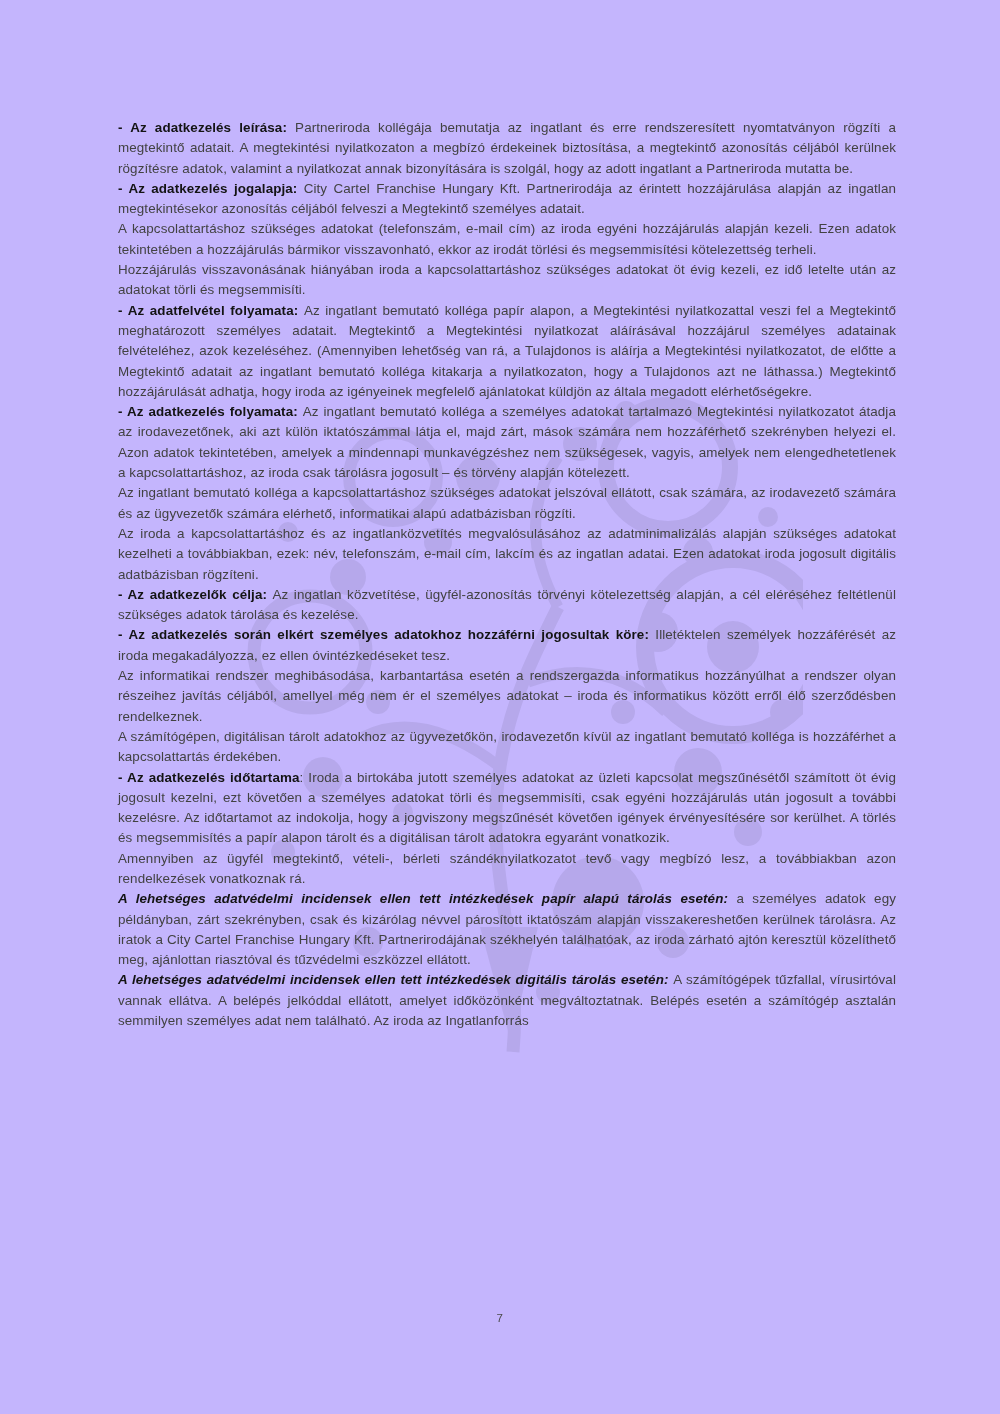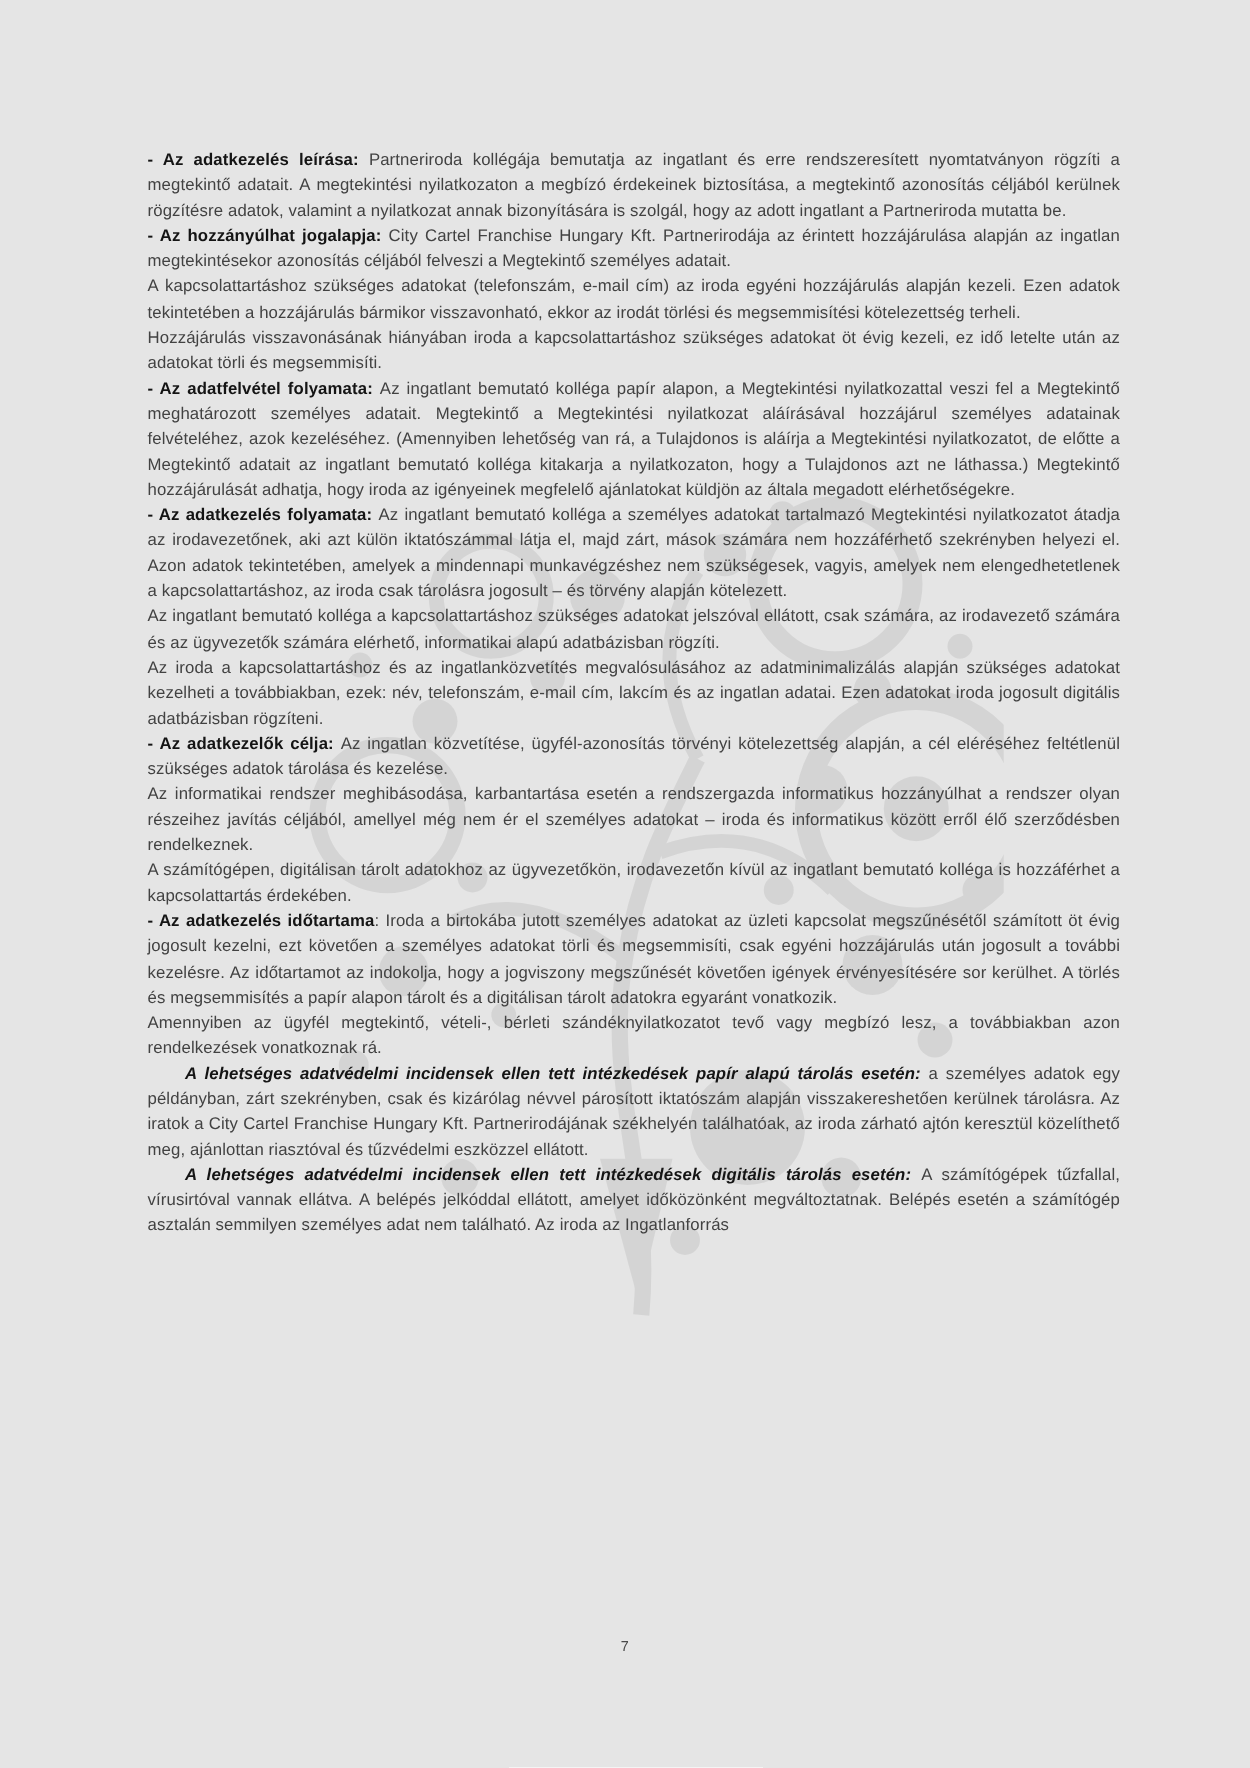--- a/index.html
+++ b/index.html
@@ -2,35 +2,35 @@
 <html lang="hu"><head>
 <meta charset="utf-8">
 <style>
   html,body{margin:0;padding:0;background:#ffffff;}
   body{
     width:1000px;height:1414px;position:relative;overflow:hidden;
     font-family:"Liberation Sans","DejaVu Sans",sans-serif;
     -webkit-font-smoothing:antialiased;
   }
   .page{
-    position:absolute;inset:0;background:#e5e5e5;
+    position:absolute;inset:0;background:#c4b5fd;
   }
   .watermark{
     position:absolute;left:228px;top:382px;width:575px;height:690px;
     z-index:0;pointer-events:none;
   }
   .textblock{
     position:absolute;left:118px;top:118px;width:778px;z-index:1;
     font-size:13.4px;line-height:20.3px;color:#424242;
     text-align:justify;letter-spacing:0.1px;
   }
   .para{margin:0;padding:0;}
   .seg-normal{font-weight:400;color:#424242;}
   .seg-bold{font-weight:700;color:#141414;}
-  .seg-bolditalic{font-weight:700;font-style:italic;color:#141414;margin-left:30px;}
+  .seg-bolditalic{font-weight:700;font-style:italic;color:#141414;}
   .footer{
     position:absolute;left:0;top:1312px;width:1000px;text-align:center;z-index:1;
     font-size:11.5px;color:#4a4a4a;letter-spacing:0.5px;
   }
 </style>
 </head>
 <body>
 
 <div class="page">
 
@@ -67,28 +67,29 @@
       <circle cx="370" cy="520" r="46"></circle>
       <circle cx="445" cy="560" r="16"></circle>
       <circle cx="320" cy="610" r="12"></circle>
       <circle cx="140" cy="560" r="15"></circle>
       <polygon points="252,545 310,545 283,660"></polygon>
     </g>
   </svg>
 
   <div class="textblock">
       <p class="para"><span class="seg-bold">- Az adatkezelés leírása: </span><span class="seg-normal">Partneriroda kollégája bemutatja az ingatlant és erre rendszeresített nyomtatványon rögzíti a megtekintő adatait. A megtekintési nyilatkozaton a megbízó érdekeinek biztosítása, a megtekintő azonosítás céljából kerülnek rögzítésre adatok, valamint a nyilatkozat annak bizonyítására is szolgál, hogy az adott ingatlant a Partneriroda mutatta be.</span></p>
-      <p class="para"><span class="seg-bold">- Az hozzányúlhat jogalapja: </span><span class="seg-normal">City Cartel Franchise Hungary Kft. Partnerirodája az érintett hozzájárulása alapján az ingatlan megtekintésekor azonosítás céljából felveszi a Megtekintő személyes adatait.</span></p>
+      <p class="para"><span class="seg-bold">- Az adatkezelés jogalapja: </span><span class="seg-normal">City Cartel Franchise Hungary Kft. Partnerirodája az érintett hozzájárulása alapján az ingatlan megtekintésekor azonosítás céljából felveszi a Megtekintő személyes adatait.</span></p>
       <p class="para"><span class="seg-normal">A kapcsolattartáshoz szükséges adatokat (telefonszám, e-mail cím) az iroda egyéni hozzájárulás alapján kezeli. Ezen adatok tekintetében a hozzájárulás bármikor visszavonható, ekkor az irodát törlési és megsemmisítési kötelezettség terheli.</span></p>
       <p class="para"><span class="seg-normal">Hozzájárulás visszavonásának hiányában iroda a kapcsolattartáshoz szükséges adatokat öt évig kezeli, ez idő letelte után az adatokat törli és megsemmisíti.</span></p>
       <p class="para"><span class="seg-bold">- Az adatfelvétel folyamata: </span><span class="seg-normal">Az ingatlant bemutató kolléga papír alapon, a Megtekintési nyilatkozattal veszi fel a Megtekintő meghatározott személyes adatait. Megtekintő a Megtekintési nyilatkozat aláírásával hozzájárul személyes adatainak felvételéhez, azok kezeléséhez. (Amennyiben lehetőség van rá, a Tulajdonos is aláírja a Megtekintési nyilatkozatot, de előtte a Megtekintő adatait az ingatlant bemutató kolléga kitakarja a nyilatkozaton, hogy a Tulajdonos azt ne láthassa.) Megtekintő hozzájárulását adhatja, hogy iroda az igényeinek megfelelő ajánlatokat küldjön az általa megadott elérhetőségekre.</span></p>
       <p class="para"><span class="seg-bold">- Az adatkezelés folyamata: </span><span class="seg-normal">Az ingatlant bemutató kolléga a személyes adatokat tartalmazó Megtekintési nyilatkozatot átadja az irodavezetőnek, aki azt külön iktatószámmal látja el, majd zárt, mások számára nem hozzáférhető szekrényben helyezi el. Azon adatok tekintetében, amelyek a mindennapi munkavégzéshez nem szükségesek, vagyis, amelyek nem elengedhetetlenek a kapcsolattartáshoz, az iroda csak tárolásra jogosult – és törvény alapján kötelezett.</span></p>
       <p class="para"><span class="seg-normal">Az ingatlant bemutató kolléga a kapcsolattartáshoz szükséges adatokat jelszóval ellátott, csak számára, az irodavezető számára és az ügyvezetők számára elérhető, informatikai alapú adatbázisban rögzíti.</span></p>
       <p class="para"><span class="seg-normal">Az iroda a kapcsolattartáshoz és az ingatlanközvetítés megvalósulásához az adatminimalizálás alapján szükséges adatokat kezelheti a továbbiakban, ezek: név, telefonszám, e-mail cím, lakcím és az ingatlan adatai. Ezen adatokat iroda jogosult digitális adatbázisban rögzíteni.</span></p>
       <p class="para"><span class="seg-bold">- Az adatkezelők célja: </span><span class="seg-normal">Az ingatlan közvetítése, ügyfél-azonosítás törvényi kötelezettség alapján, a cél eléréséhez feltétlenül szükséges adatok tárolása és kezelése.</span></p>
+      <p class="para"><span class="seg-bold">- Az adatkezelés során elkért személyes adatokhoz hozzáférni jogosultak köre: </span><span class="seg-normal">Illetéktelen személyek hozzáférését az iroda megakadályozza, ez ellen óvintézkedéseket tesz.</span></p>
       <p class="para"><span class="seg-normal">Az informatikai rendszer meghibásodása, karbantartása esetén a rendszergazda informatikus hozzányúlhat a rendszer olyan részeihez javítás céljából, amellyel még nem ér el személyes adatokat – iroda és informatikus között erről élő szerződésben rendelkeznek.</span></p>
       <p class="para"><span class="seg-normal">A számítógépen, digitálisan tárolt adatokhoz az ügyvezetőkön, irodavezetőn kívül az ingatlant bemutató kolléga is hozzáférhet a kapcsolattartás érdekében.</span></p>
       <p class="para"><span class="seg-bold">- Az adatkezelés időtartama</span><span class="seg-normal">: Iroda a birtokába jutott személyes adatokat az üzleti kapcsolat megszűnésétől számított öt évig jogosult kezelni, ezt követően a személyes adatokat törli és megsemmisíti, csak egyéni hozzájárulás után jogosult a további kezelésre. Az időtartamot az indokolja, hogy a jogviszony megszűnését követően igények érvényesítésére sor kerülhet. A törlés és megsemmisítés a papír alapon tárolt és a digitálisan tárolt adatokra egyaránt vonatkozik.</span></p>
       <p class="para"><span class="seg-normal">Amennyiben az ügyfél megtekintő, vételi-, bérleti szándéknyilatkozatot tevő vagy megbízó lesz, a továbbiakban azon rendelkezések vonatkoznak rá.</span></p>
       <p class="para"><span class="seg-bolditalic">A lehetséges adatvédelmi incidensek ellen tett intézkedések papír alapú tárolás esetén: </span><span class="seg-normal">a személyes adatok egy példányban, zárt szekrényben, csak és kizárólag névvel párosított iktatószám alapján visszakereshetően kerülnek tárolásra. Az iratok a City Cartel Franchise Hungary Kft. Partnerirodájának székhelyén találhatóak, az iroda zárható ajtón keresztül közelíthető meg, ajánlottan riasztóval és tűzvédelmi eszközzel ellátott.</span></p>
       <p class="para"><span class="seg-bolditalic">A lehetséges adatvédelmi incidensek ellen tett intézkedések digitális tárolás esetén: </span><span class="seg-normal">A számítógépek tűzfallal, vírusirtóval vannak ellátva. A belépés jelkóddal ellátott, amelyet időközönként megváltoztatnak. Belépés esetén a számítógép asztalán semmilyen személyes adat nem található. Az iroda az Ingatlanforrás</span></p>
     </div>
 
   <div class="footer">7</div>
 

